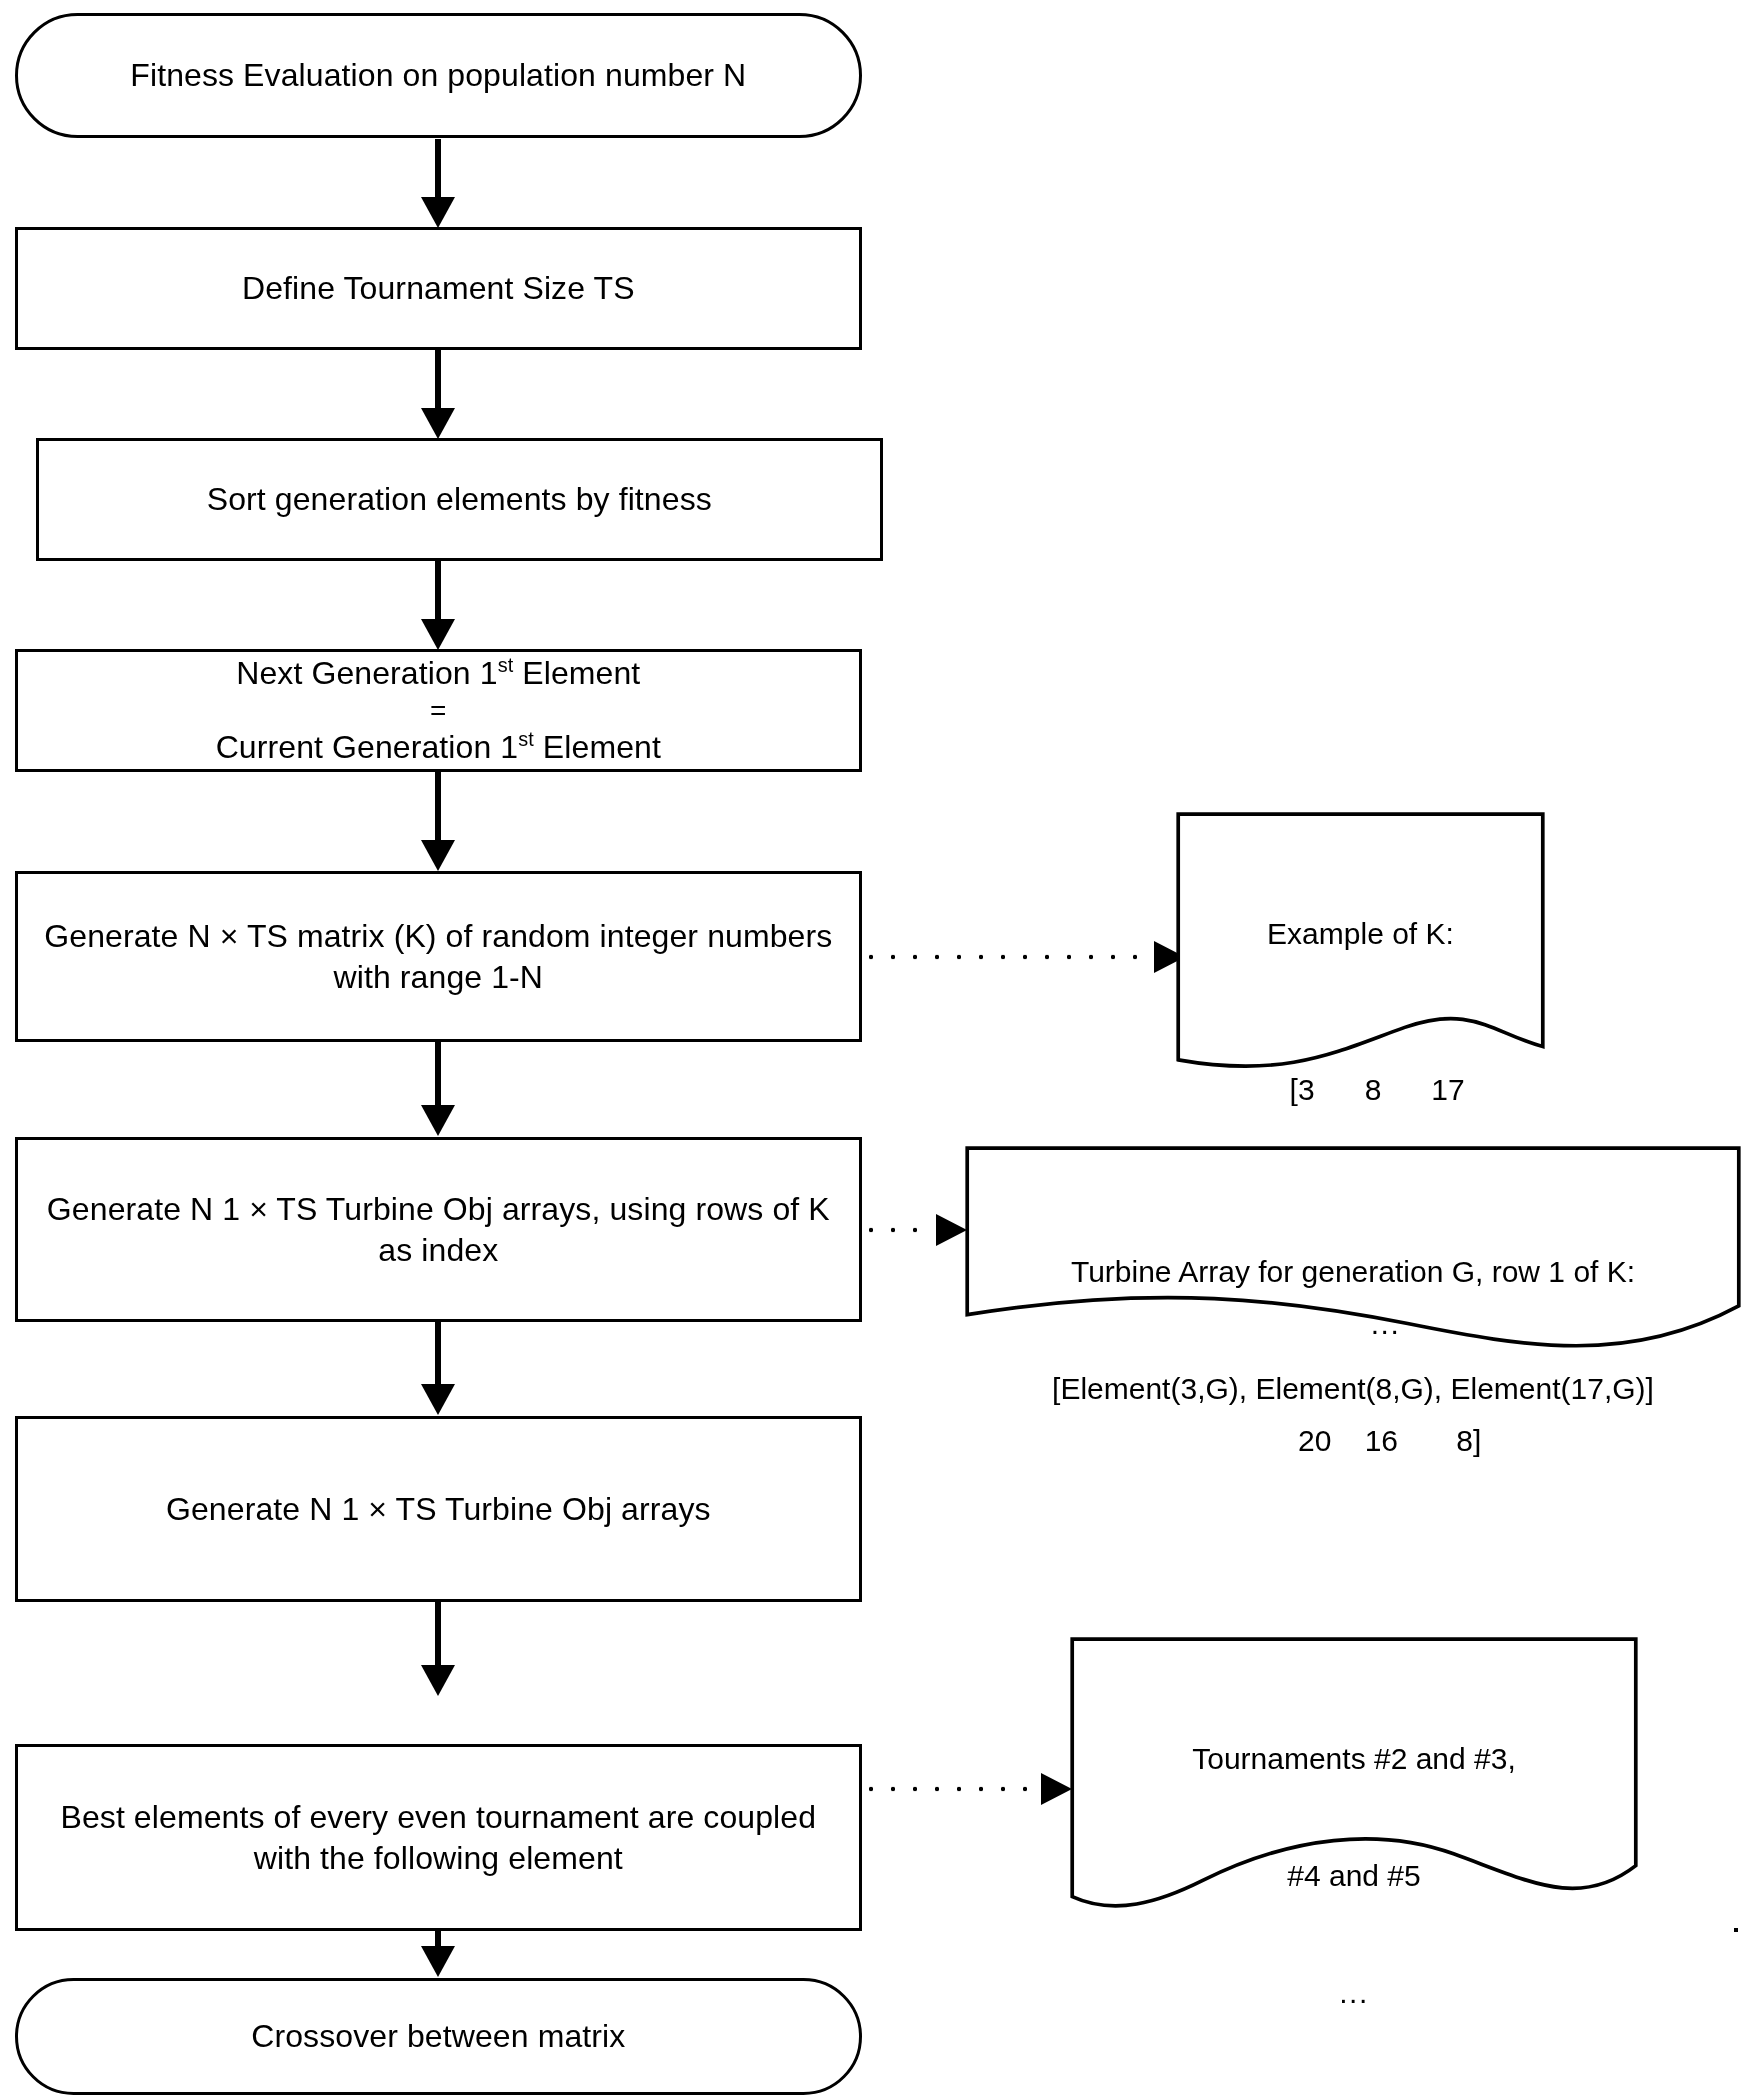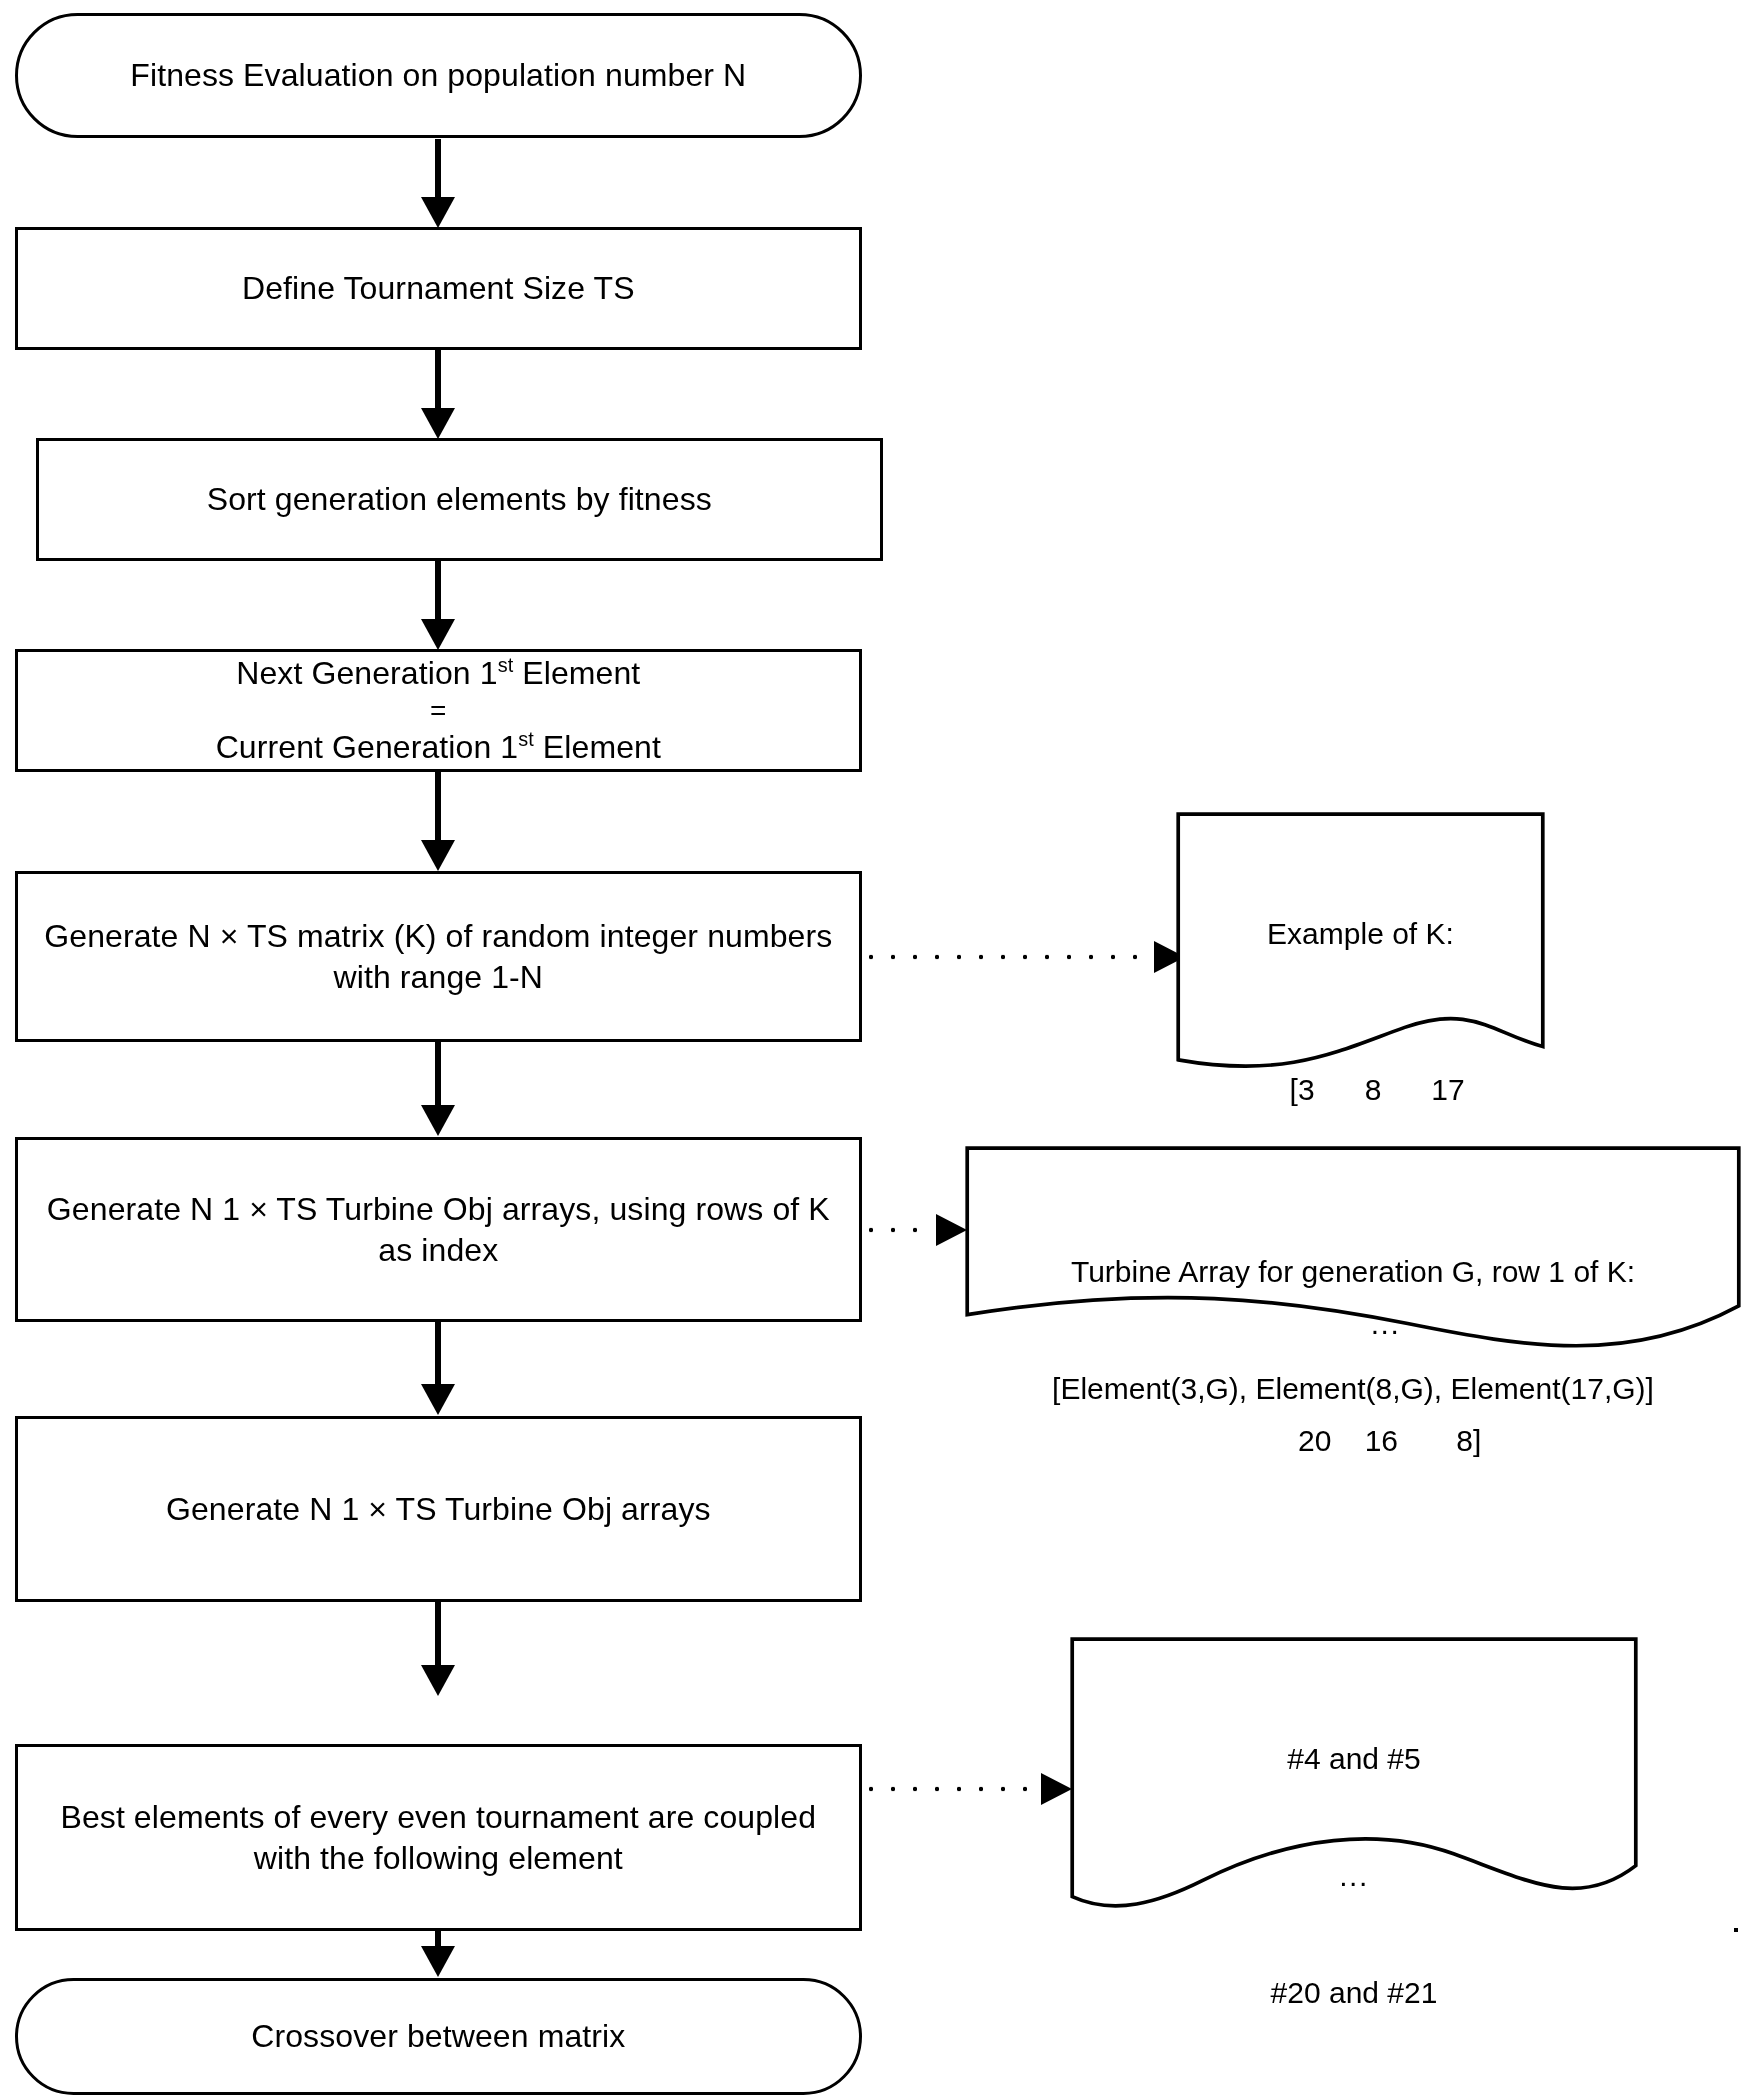--- a/index.html
+++ b/index.html
@@ -269,20 +269,21 @@
   <div class="vconn" style="left:421px; top:1602px; width:34px; height:94px;">
     <div class="stem" style="height:63px;"></div>
     <div class="head"></div>
   </div>
 
   <div class="note" style="left:1070px; top:1637px; width:568px; height:295px;">
     <svg viewBox="0 0 770 400" preserveAspectRatio="none">
       <path d="M 3 3 L 767 3 L 767 310 C 690 370 620 330 520 294 C 420 258 300 270 180 330 C 120 360 60 378 3 352 Z" fill="#ffffff" stroke="#000000" stroke-width="5" stroke-linejoin="miter"></path>
     </svg>
     <div class="note-text" style="top:23.6px;">
+      <span class="line">Tournaments #2 and #3,</span>
       <span class="line">#4 and #5</span>
       <span class="line" style="letter-spacing:1.5px;">...</span>
       <span class="line">#20 and #21</span>
       
     </div>
   </div>
 
   <div class="node" style="left:14.8px; top:1696px; width:847px; height:187px;margin-top:48px;">
     <span class="label">
       <span class="line">Best elements of every even tournament are</span>

